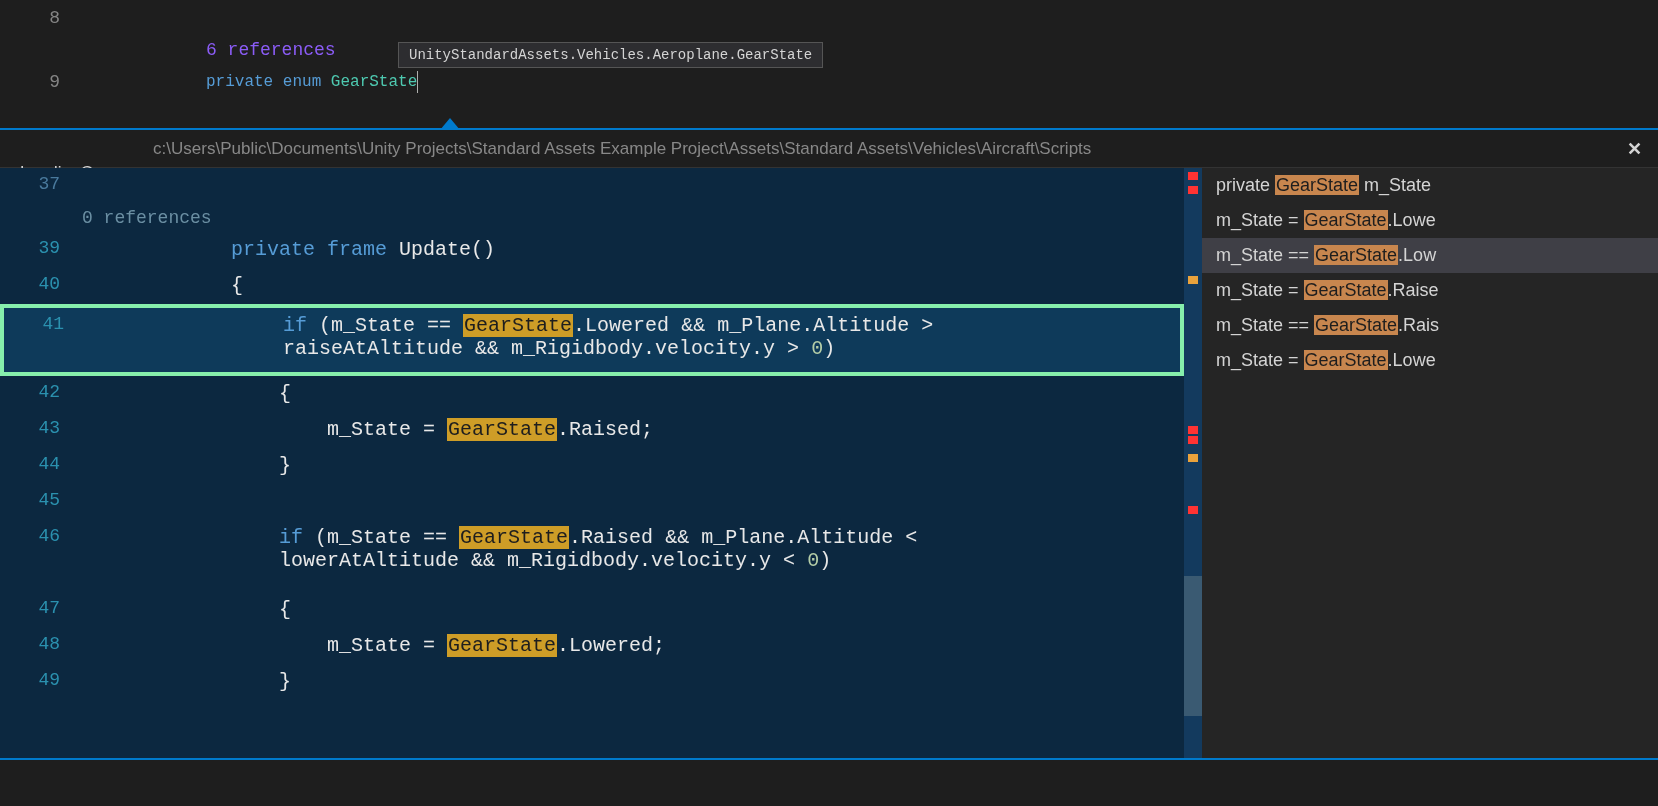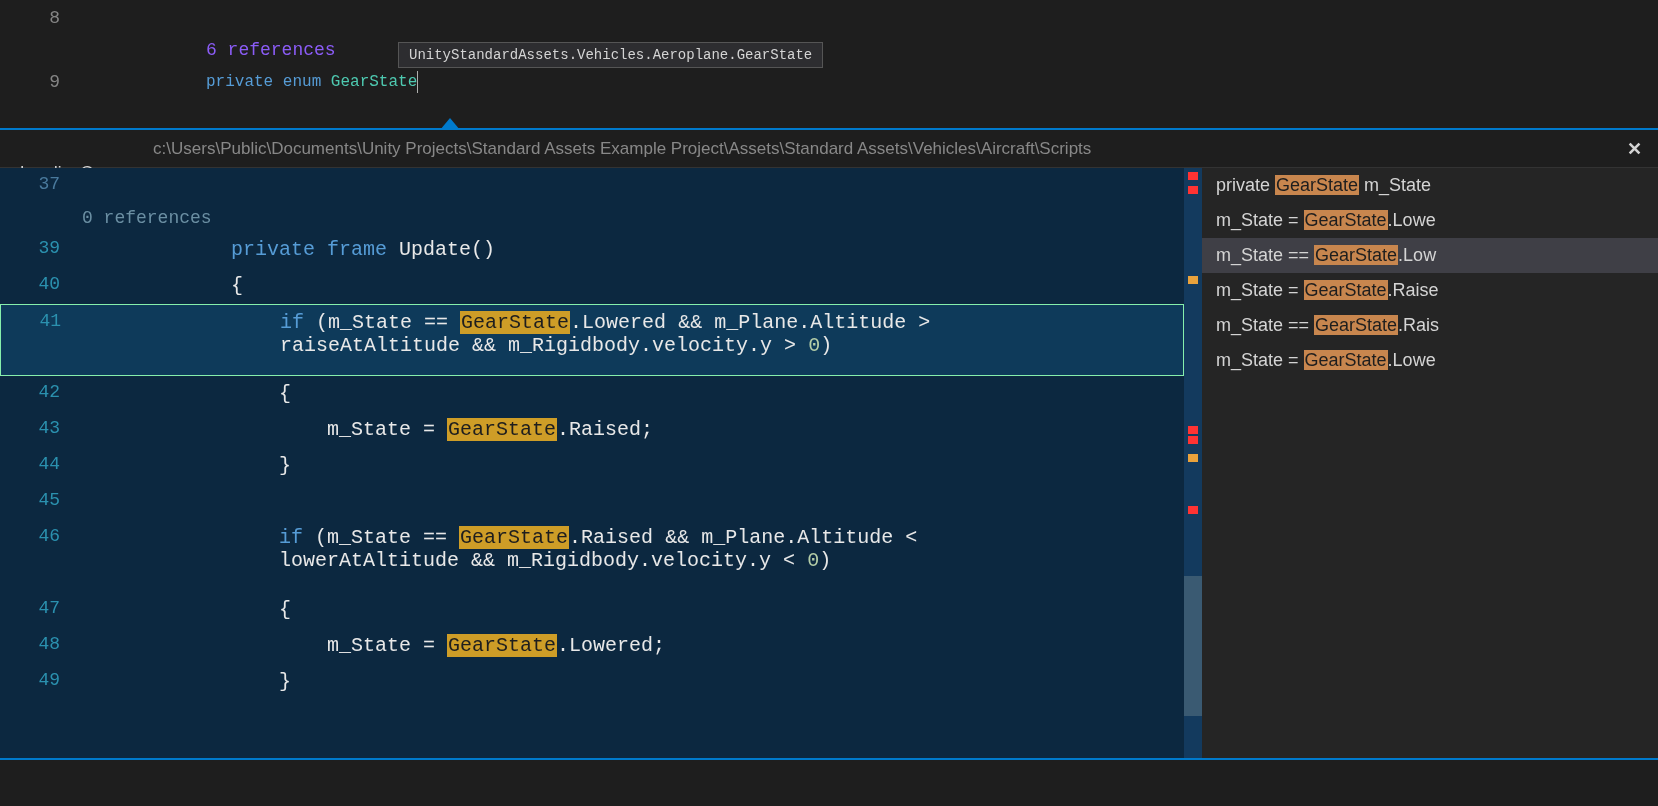--- a/index.html
+++ b/index.html
@@ -131,21 +131,21 @@
     }
     .bottom-code {
       flex: 1;
       white-space: pre;
       font-size: 20px;
       padding-top: 6px;
       color: #dcdcdc;
     }
     .highlighted-line {
       background: #0e3a5a;
-      border: 1px solid #86efac;
+      border: 4px solid #86efac;
     }
     .highlight-word {
       background: #ce9d27;
       color: #1e1e1e;
       padding: 0 1px;
     }
     .scrollbar-area {
       width: 18px;
       background: #133a5e;
       position: relative;

